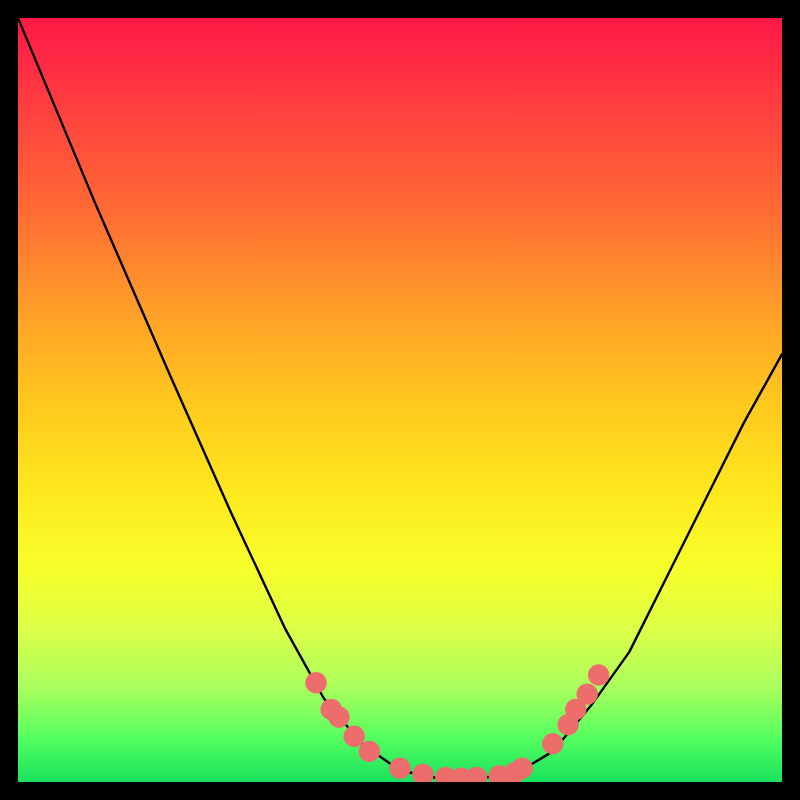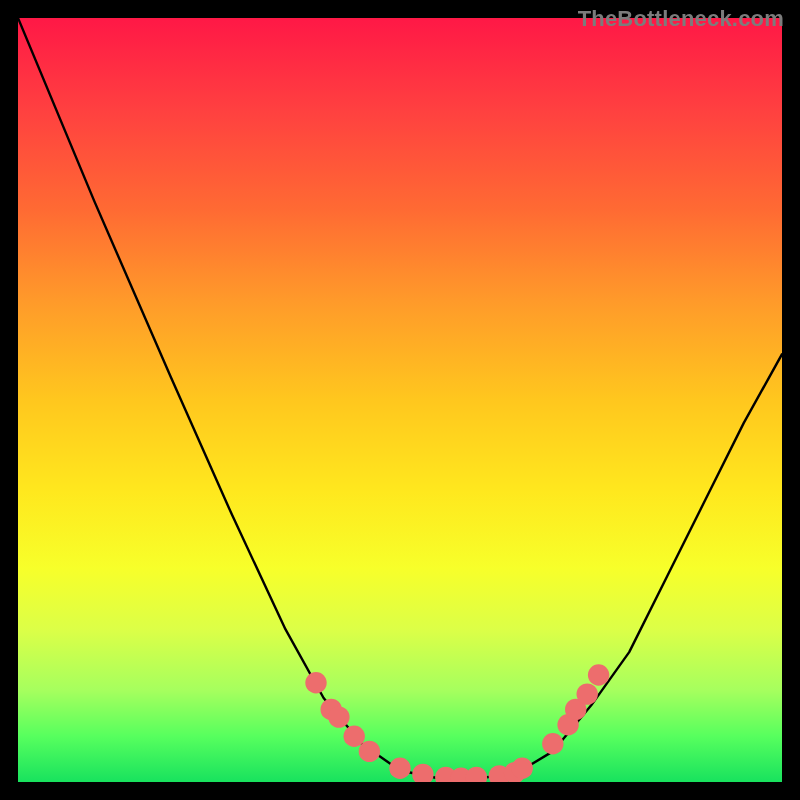--- a/index.html
+++ b/index.html
@@ -57,21 +57,20 @@
     position: absolute;
     inset: 0;
     width: 100%;
     height: 100%;
   }
 </style>
 </head>
 <body>
 
 <div class="frame">
-  <div class="watermark">TheBottleneck.com</div>
   <div class="plot">
     <div class="plot-bg"></div>
     <svg class="overlay" viewBox="0 0 764 764" preserveAspectRatio="none">
       <path id="curve-path" fill="none" stroke="#000000" stroke-width="2.4" stroke-linejoin="round" stroke-linecap="round" d="M0.0 0.0 L76.4 183.4 L152.8 359.1 L213.9 496.6 L267.4 611.2 L305.6 680.0 L343.8 725.8 L382.0 752.5 L420.2 760.2 L458.4 760.2 L496.6 756.4 L534.8 733.4 L573.0 687.6 L611.2 634.1 L649.4 557.7 L687.6 481.3 L725.8 404.9 L764.0 336.2"></path>
       <g id="marker-group">
           <circle cx="298.0" cy="664.7" r="10.7" fill="#ed6d6d"></circle>
           <circle cx="313.2" cy="691.4" r="10.7" fill="#ed6d6d"></circle>
           <circle cx="320.9" cy="699.1" r="10.7" fill="#ed6d6d"></circle>
           <circle cx="336.2" cy="718.2" r="10.7" fill="#ed6d6d"></circle>
           <circle cx="351.4" cy="733.4" r="10.7" fill="#ed6d6d"></circle>

